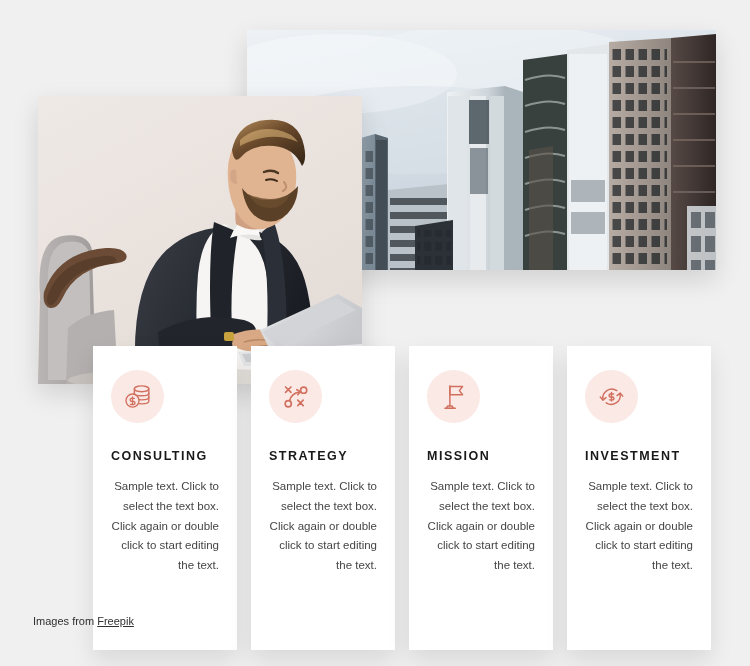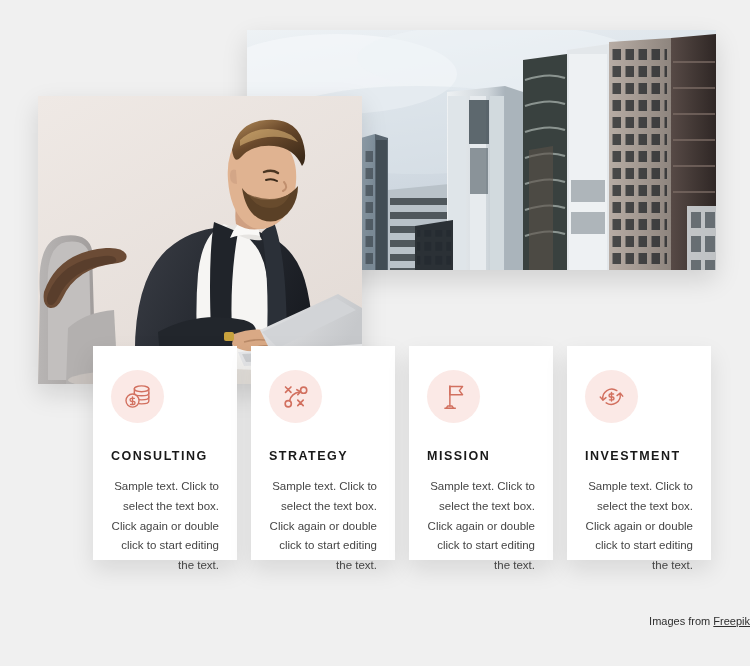--- a/index.html
+++ b/index.html
@@ -44,21 +44,21 @@
   }
 
   .photo svg { display: block; width: 100%; height: 100%; }
 
   
   .cards {
     position: absolute;
     left: 93px;
     top: 346px;
     width: 618px;
-    height: 214px;
+    height: 304px;
     display: flex;
     gap: 14px;
   }
   .card {
     flex: 1 1 0;
     background: #ffffff;
     box-shadow: 0 10px 22px rgba(0,0,0,0.10);
     padding: 24px 18px 20px 18px;
     box-sizing: border-box;
     position: relative;
@@ -94,21 +94,21 @@
     margin: 0;
     text-align: right;
   }
 
   
   .footer {
     position: absolute;
     left: 0;
     right: 0;
     top: 615px;
-    text-align: right;
+    text-align: left;
     font-size: 11px;
     color: #2f2f2f;
     margin-left: 33px;
   }
   .footer a {
     color: #2f2f2f;
     text-decoration: underline;
   }
 </style>
 </head>

